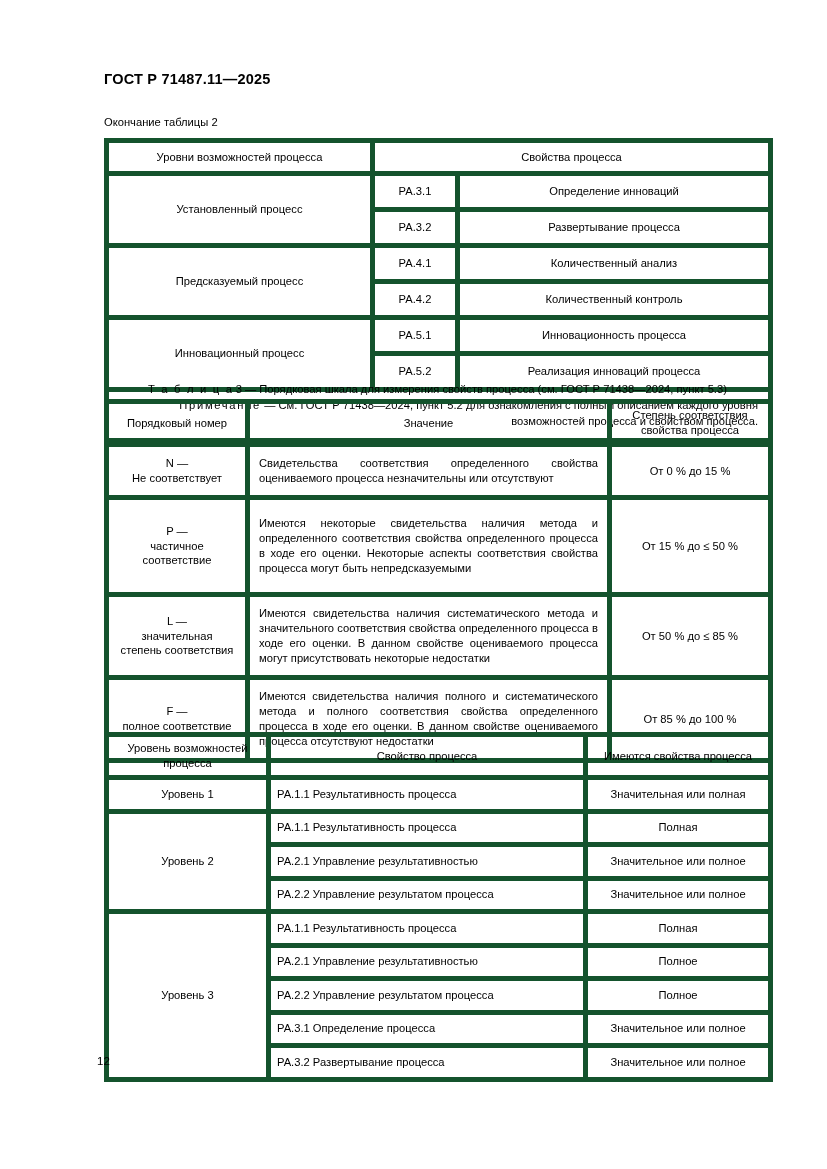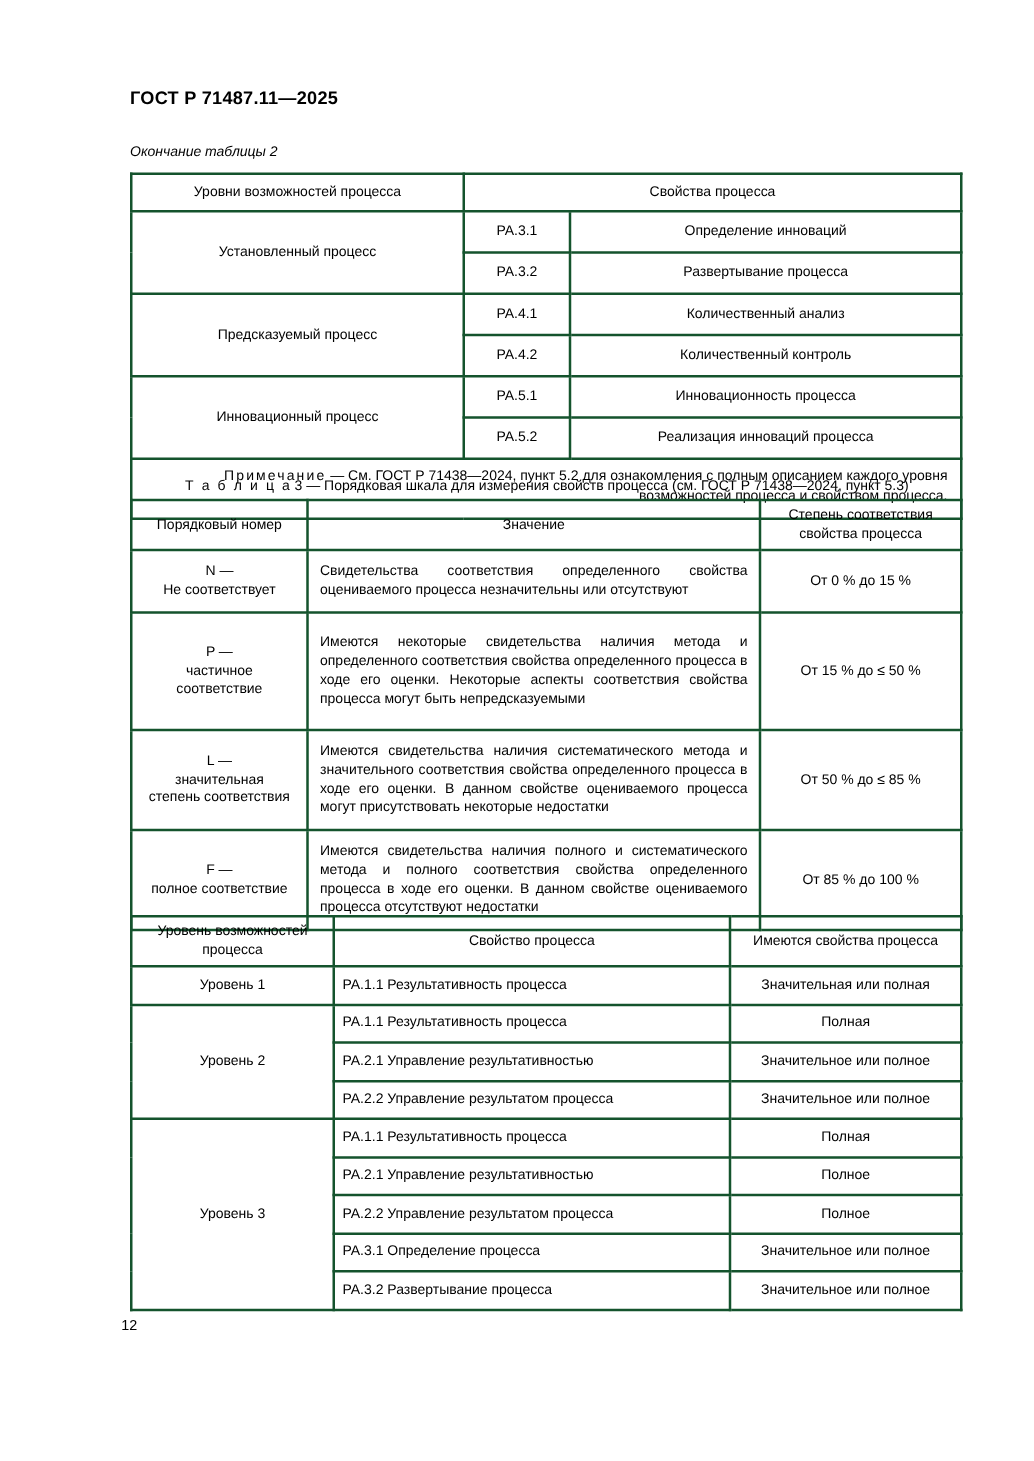--- a/index.html
+++ b/index.html
@@ -33,38 +33,38 @@
     letter-spacing: 0.2px;
   }
 
   
   .caption {
     position: absolute;
     left: 104px;
     font-size: 11.2px;
     white-space: nowrap;
   }
-  .caption.italic { font-style: italic; }
+  .caption.italic { }
   .cap-t2 { top: 116px; }
   .cap-t3 { top: 383px; }
   .cap-t4 { top: 716px; }
   .cap-spaced { letter-spacing: 1.7px; margin-left: 44px; }
   .cap-num { letter-spacing: 0; padding-left: 2px; }
 
   
   .gtable {
     position: absolute;
     left: 104px;
     width: 664px;
     border-collapse: collapse;
     table-layout: fixed;
     font-size: 11.2px;
   }
   .gtable td, .gtable th {
-    border: 2px solid #14532d;
+    border: 5px solid #14532d;
     padding: 3px 6px;
     vertical-align: middle;
     font-weight: normal;
     line-height: 1.32;
   }
   .gtable .ctr { text-align: center; }
   .gtable .lft { text-align: left; }
   .gtable .just {
     text-align: justify;
     text-align-last: left;

